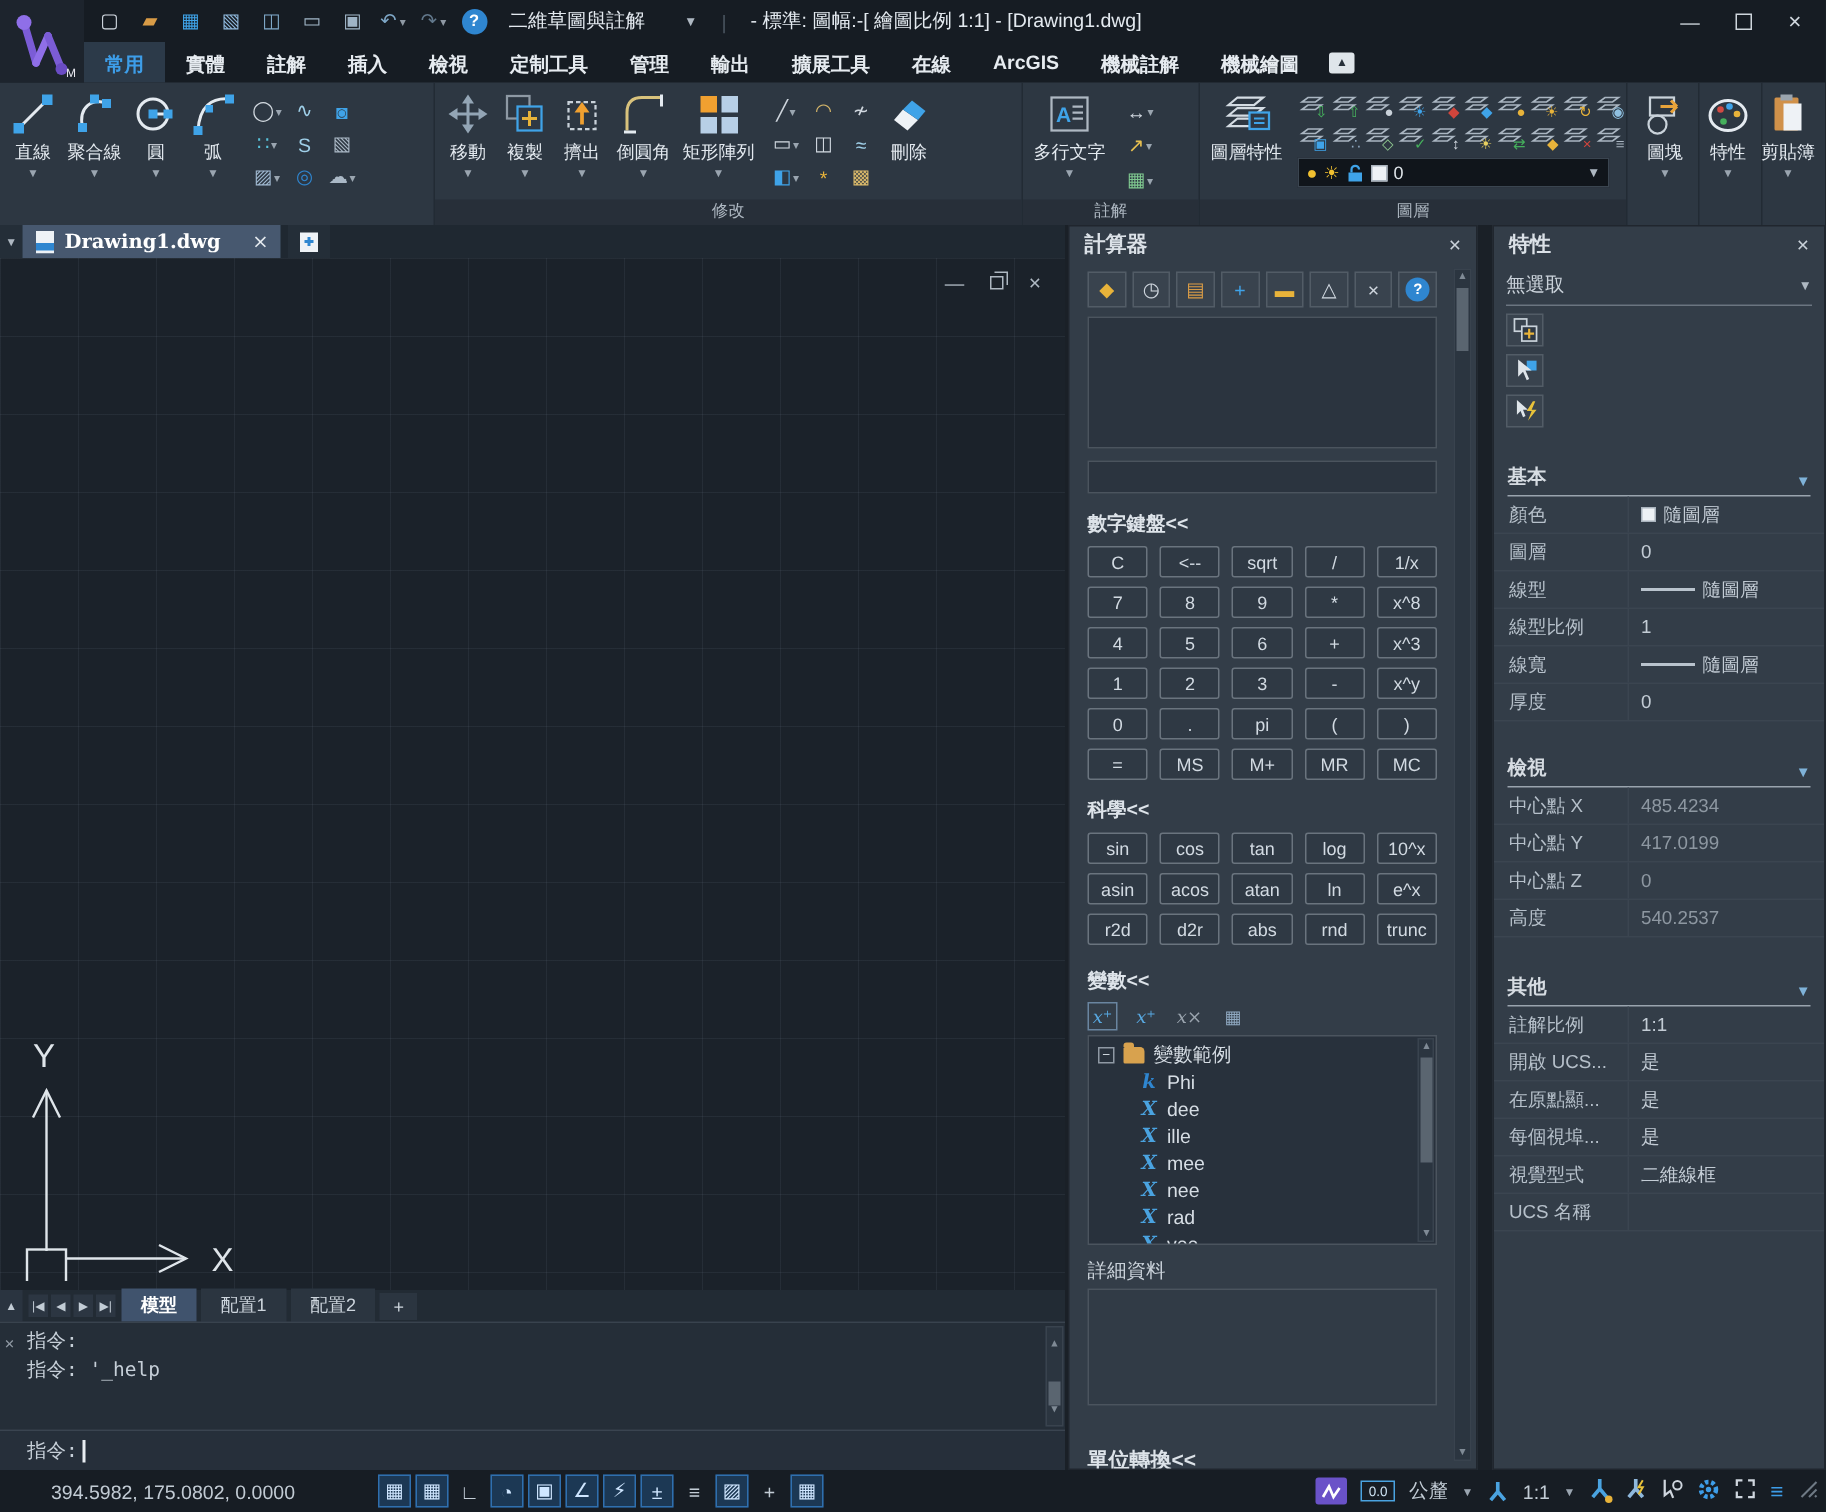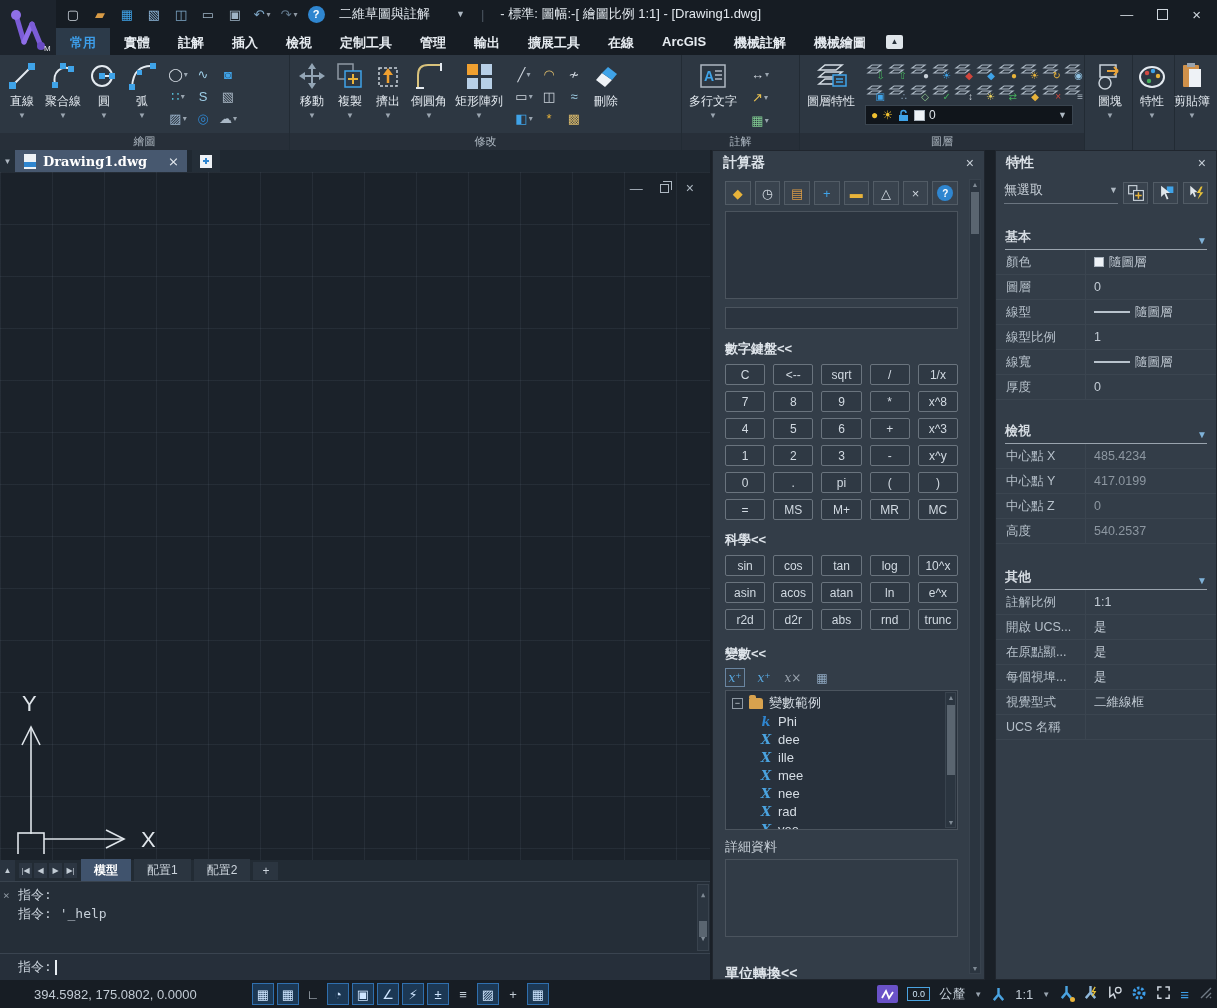--- a/index.html
+++ b/index.html
@@ -129,21 +129,21 @@
   .folder-ic::before { content:""; position:absolute; left:0; top:-3px; width:7px; height:3px; background:#d8a24e; border-radius:2px 2px 0 0; }
   .vsym { font-family:"DejaVu Serif",serif; font-style:italic; font-weight:bold; width:12px; text-align:center; }
   .tree-sb { right:1px; top:1px; bottom:1px; width:11px; }
   .details-label { color:#c9d1d9; font-size:13px; margin-top:8px; }
   .details-box { height:78px; border:1px solid #4b545e; background:#313b46; margin-top:3px; }
   .units-title { margin-top:28px; font-size:14px; }
   .calc-sb { right:3px; top:28px; bottom:5px; }
 
   
   .props { left:995px; width:222px; height:830px; }
-  .selector-row { display:flex; align-items:center; gap:5px; padding:6px 8px 0; }
+  .selector-row { display:flex; gap:5px; padding:6px 8px 0;flex-direction:column; }
   .sel-dd { flex:1; display:flex; align-items:center; justify-content:space-between; color:#c9d1d9; border-bottom:1px solid #6b7580; padding-bottom:4px; }
   .sel-dd .dd { font-size:9px; color:#aeb8c2; }
   .pibtn { width:25px; height:22px; background:#39434e; border:1px solid #525c66; display:flex; align-items:center; justify-content:center; }
   .psec-h { display:flex; justify-content:space-between; align-items:flex-end; margin:0 9px; padding-bottom:3px; border-bottom:1px solid #9aa4ae; color:#d6dce2; font-weight:bold; }
   .psec-h .sarr { color:#7fb2d8; font-size:10px; }
   .prow { display:flex; height:25px; align-items:center; border-bottom:1px solid #3b4550; }
   .plabel { width:90px; padding-left:10px; color:#b6c0ca; border-right:1px solid #3b4550; white-space:nowrap; overflow:hidden; font-size:12.5px; align-self:stretch; display:flex; align-items:center; }
   .pval { flex:1; padding-left:8px; color:#c3ccd5; display:flex; align-items:center; gap:5px; white-space:nowrap; overflow:hidden; font-size:12.5px; }
   .pval.dim { color:#8d97a1; }
   .swatch { display:none; width:10px; height:10px; background:#eef2f6; border:1px solid #aab4be; flex-shrink:0; }
@@ -305,21 +305,20 @@
           </span>
           <span class="scell">
             <i style="color: rgb(47, 134, 208);">◎</i>
           </span>
           <span class="scell">
             <i style="color: rgb(170, 184, 198);">☁</i>
             <i class="sdd show">▾</i>
           </span>
         </div>
     </div>
-    <div class="rtitle">繪圖</div>
   </div>
 
   <div class="rpanel" style="width:392px">
     <div class="rbody">
       <div class="bigbtn">
         <svg viewBox="0 0 30 30">
             <path d="M15 5 V25 M5 15 H25" stroke="#93a5b5" stroke-width="2"></path>
             <path d="M15 2 L11 8 H19 Z M15 28 L11 22 H19 Z M2 15 L8 11 V19 Z M28 15 L22 11 V19 Z" fill="#93a5b5"></path>
           </svg>
         <span class="blabel">移動</span>

